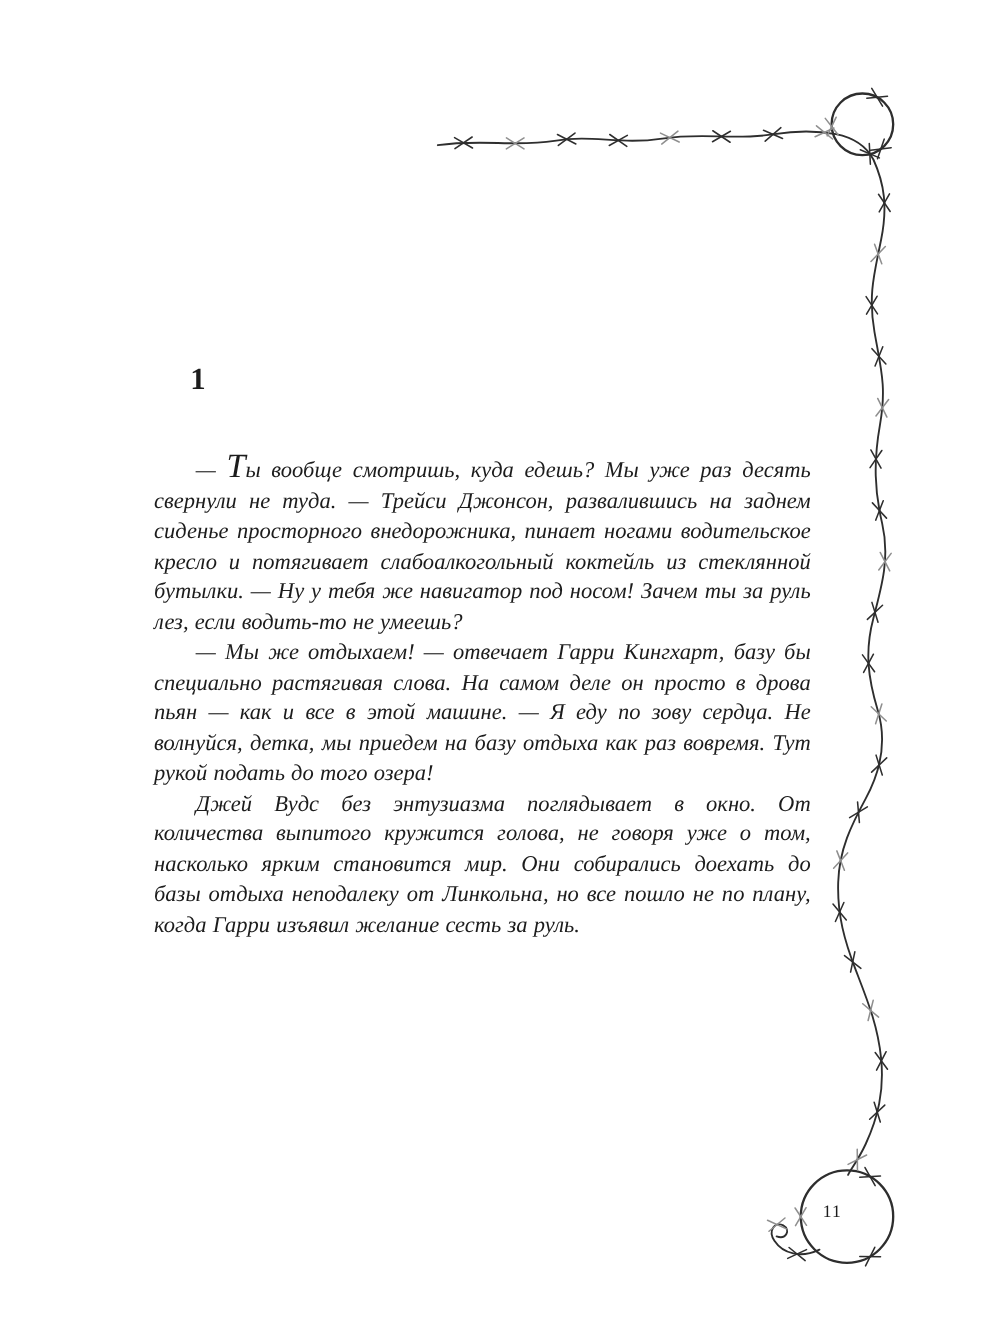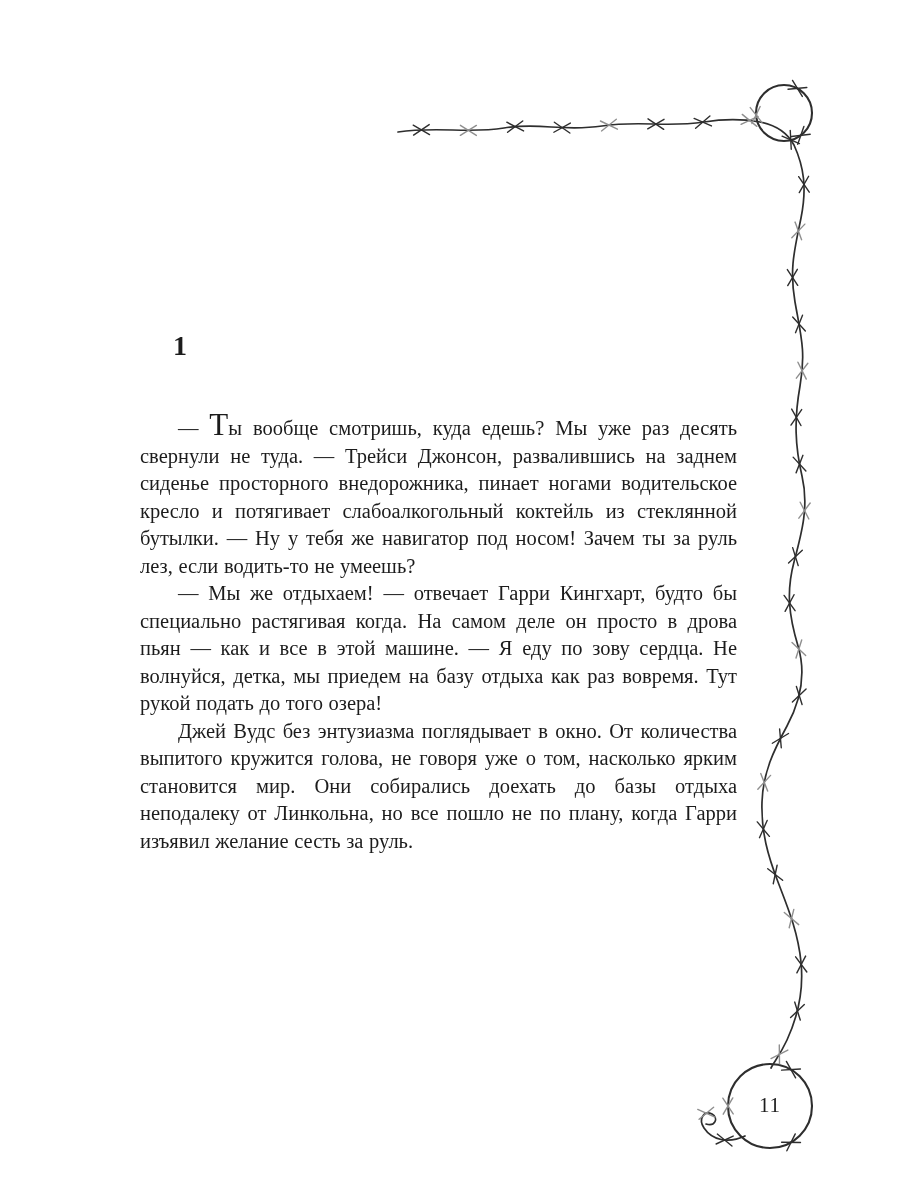--- a/index.html
+++ b/index.html
@@ -14,36 +14,37 @@
   .wire-svg { position: absolute; top: 0; left: 0; pointer-events: none; }
   .wire-svg path { fill: none; stroke: #2e2e2e; stroke-width: 1.7; stroke-linecap: round; }
   .wire-svg path.thick { stroke-width: 2.1; }
   .chapter-number {
     position: absolute; left: 173px; top: 330px;
     font-size: 28px; font-weight: bold; color: #1c1c1c;
   }
   .text-block {
     position: absolute; left: 140px; top: 415px; width: 597px;
     color: #1c1c1c;
+    font-style: italic;
   }
   .text-block p {
     margin: 0;
     font-size: 20.5px;
     line-height: 27.5px;
     text-align: justify;
     text-indent: 38px;
     word-spacing: 0.5px;
   }
   .initial {
     font-size: 31px;
     line-height: 1px;
   }
   .page-number {
     position: absolute; left: 748px; top: 1093px; width: 44px;
-    text-align: center; font-size: 21px; color: #1c1c1c;
+    font-size: 16px; color: #1c1c1c;
     letter-spacing: 1px;
   }
 </style>
 </head>
 <body>
 
 <div class="book-page">
 
   <svg class="wire-svg" width="900" height="1200" viewBox="0 0 900 1200" xmlns="http://www.w3.org/2000/svg">
     <path id="wire-main" d="M 398 132
@@ -216,19 +217,19 @@
           <line x1="-8" y1="-5" x2="8" y2="5" stroke="#8f8f8f" stroke-width="1.4" stroke-linecap="round"></line>
           <line x1="-8" y1="5" x2="8" y2="-5" stroke="#8f8f8f" stroke-width="1.4" stroke-linecap="round"></line>
         </g>
       </g>
   </svg>
 
   <div class="chapter-number">1</div>
 
   <div class="text-block">
     <p><span>— </span><span class="initial">Т</span><span>ы вообще смотришь, куда едешь? Мы уже раз десять свернули не туда. — Трейси Джонсон, развалившись на заднем сиденье просторного внедорожника, пинает ногами водительское кресло и потягивает слабоалкогольный коктейль из стеклянной бутылки. — Ну у тебя же навигатор под носом! Зачем ты за руль лез, если водить-то не умеешь?</span></p>
-    <p>— Мы же отдыхаем! — отвечает Гарри Кингхарт, будто бы специально растягивая когда. На самом деле он просто в дрова пьян — как и все в этой машине. — Я еду по зову сердца. Не волнуйся, детка, мы приедем на базу отдыха как раз вовремя. Тут рукой подать до того озера!</p>
+    <p>— Мы же отдыхаем! — отвечает Гарри Кингхарт, базу бы специально растягивая слова. На самом деле он просто в дрова пьян — как и все в этой машине. — Я еду по зову сердца. Не волнуйся, детка, мы приедем на базу отдыха как раз вовремя. Тут рукой подать до того озера!</p>
     <p>Джей Вудс без энтузиазма поглядывает в окно. От количества выпитого кружится голова, не говоря уже о том, насколько ярким становится мир. Они собирались доехать до базы отдыха неподалеку от Линкольна, но все пошло не по плану, когда Гарри изъявил желание сесть за руль.</p>
   </div>
 
   <div class="page-number">11</div>
 
 </div>
 
 </body></html>

